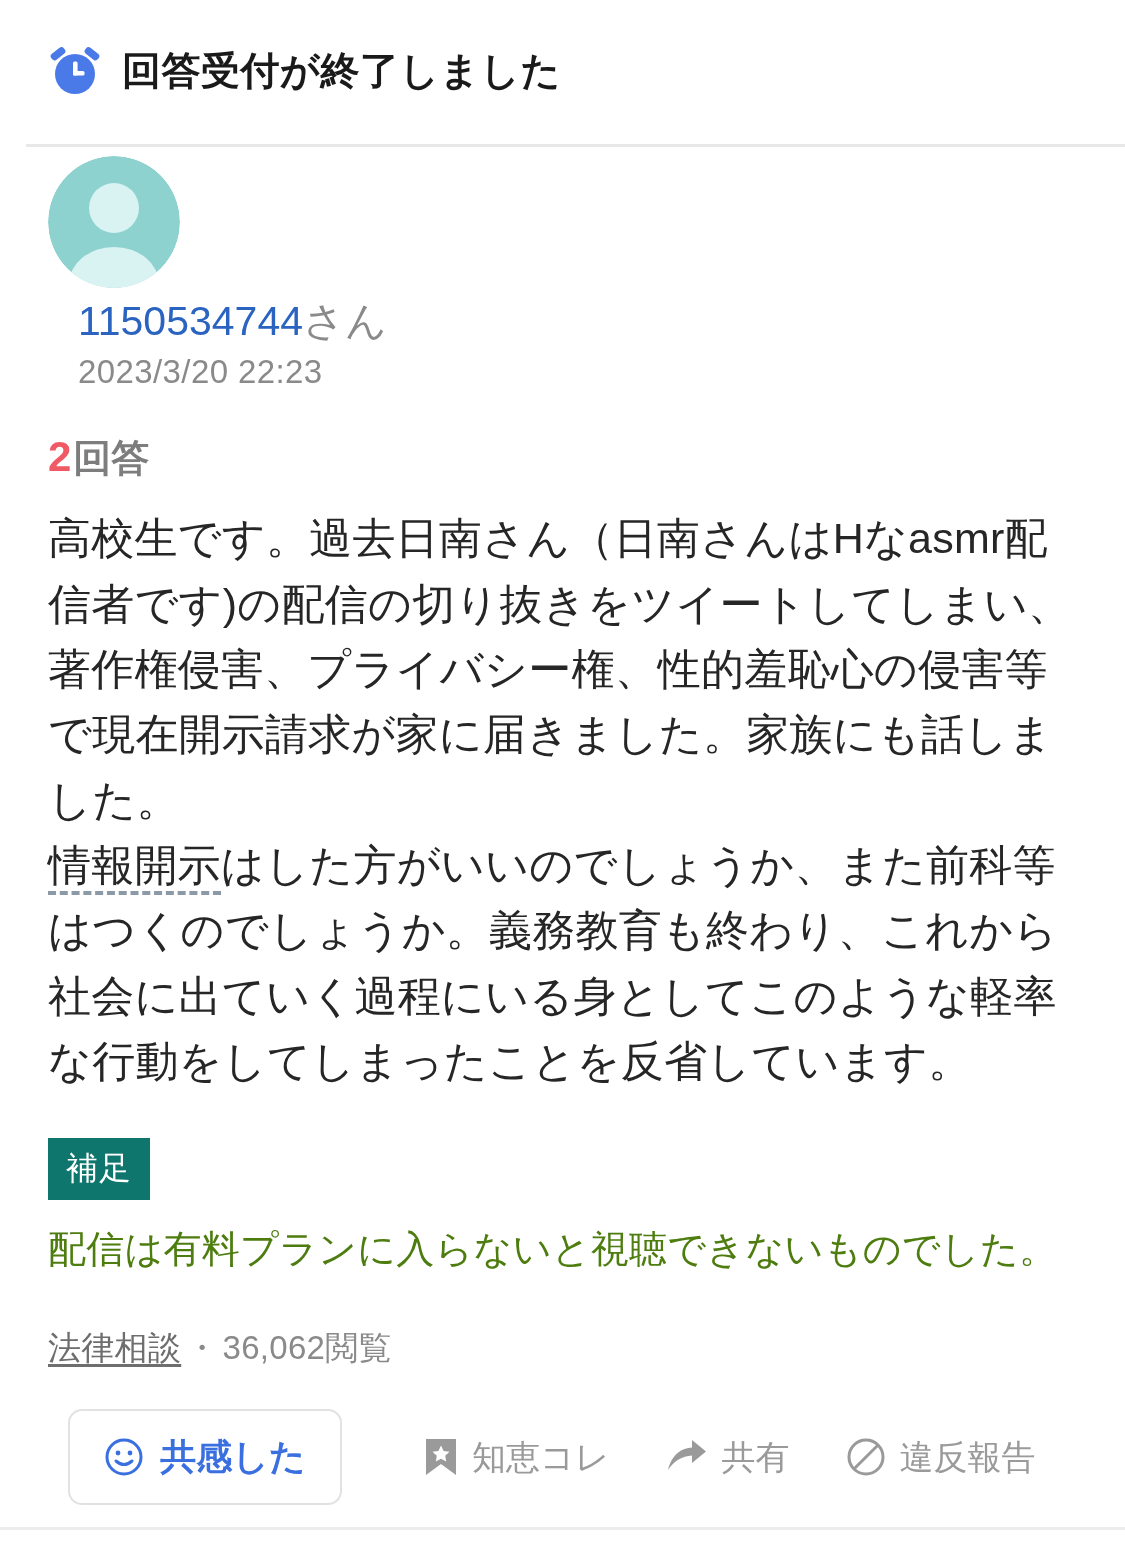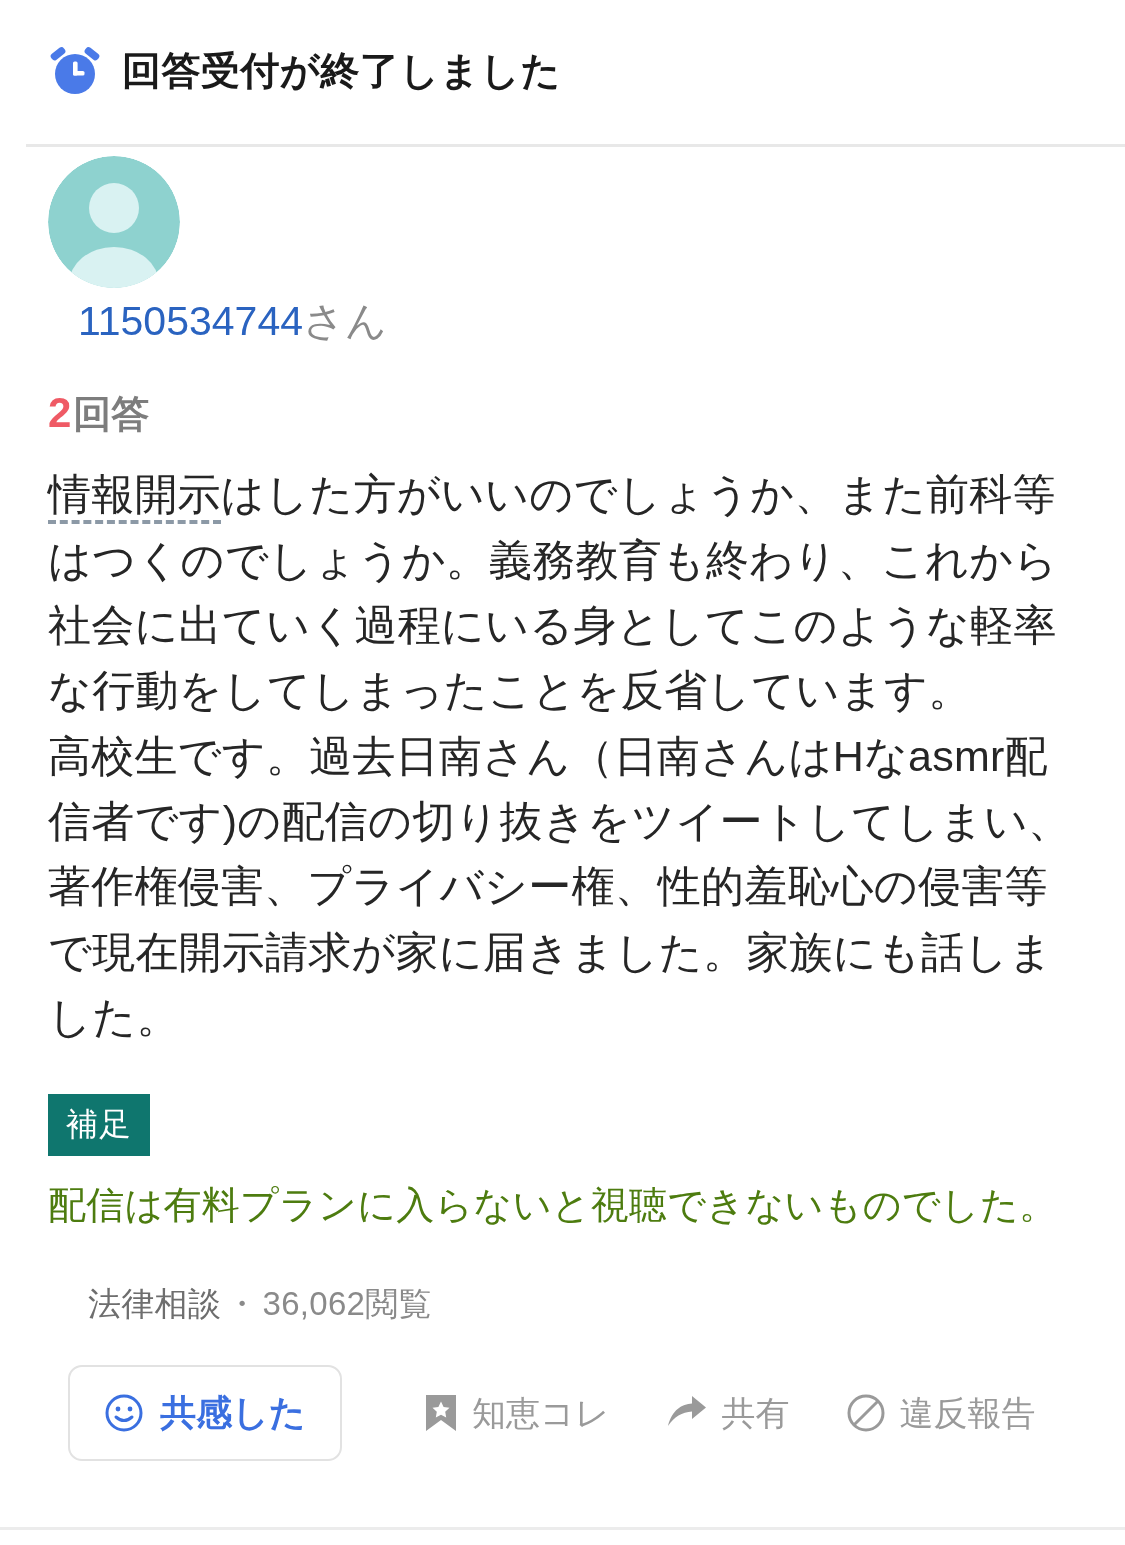--- a/index.html
+++ b/index.html
@@ -147,22 +147,22 @@
 
   
   .meta-line {
     padding: 48px 44px 0 48px;
     font-size: 33px;
     color: #8a8a8a;
     letter-spacing: 0.3px;
   }
   .meta-line .cat {
     color: #6e6e6e;
+    text-decoration: underline;
     text-underline-offset: 5px;
-    margin-left: 40px;
   }
   .meta-line .sep {
     margin: 0 4px;
   }
 
   
   .actions {
     padding: 38px 30px 0 48px;
     display: flex;
     align-items: center;
@@ -263,30 +263,31 @@
           <circle cx="66" cy="52" r="25" fill="#d9f2f2"></circle>
           <ellipse cx="66" cy="128" rx="45" ry="37" fill="#d9f2f2"></ellipse>
         </g>
       </svg>
     </span>
 
     <div class="author-meta">
       <div class="author-name">
         <span class="uid">1150534744</span><span>さん</span>
       </div>
+      <div class="author-date">2023/3/20 22:23</div>
     </div>
 
     <div class="answer-count">
       <span class="num">2</span><span>回答</span>
     </div>
   </div>
 
   <div class="question-body">
+    <p>高校生です。過去日南さん（日南さんはHなasmr配信者です)の配信の切り抜きをツイートしてしまい、著作権侵害、プライバシー権、性的羞恥心の侵害等で現在開示請求が家に届きました。家族にも話しました。</p>
     <p><span class="kw">情報開示</span><span>はした方がいいのでしょうか、また前科等はつくのでしょうか。義務教育も終わり、これから社会に出ていく過程にいる身としてこのような軽率な行動をしてしまったことを反省しています。</span></p>
-    <p>高校生です。過去日南さん（日南さんはHなasmr配信者です)の配信の切り抜きをツイートしてしまい、著作権侵害、プライバシー権、性的羞恥心の侵害等で現在開示請求が家に届きました。家族にも話しました。</p>
   </div>
 
   <div class="supplement">
     <span class="supplement-badge">補足</span>
     <div class="supplement-text">配信は有料プランに入らないと視聴できないものでした。</div>
   </div>
 
   <div class="meta-line">
     <span class="cat">法律相談</span><span class="sep">・</span><span>36,062閲覧</span>
   </div>

